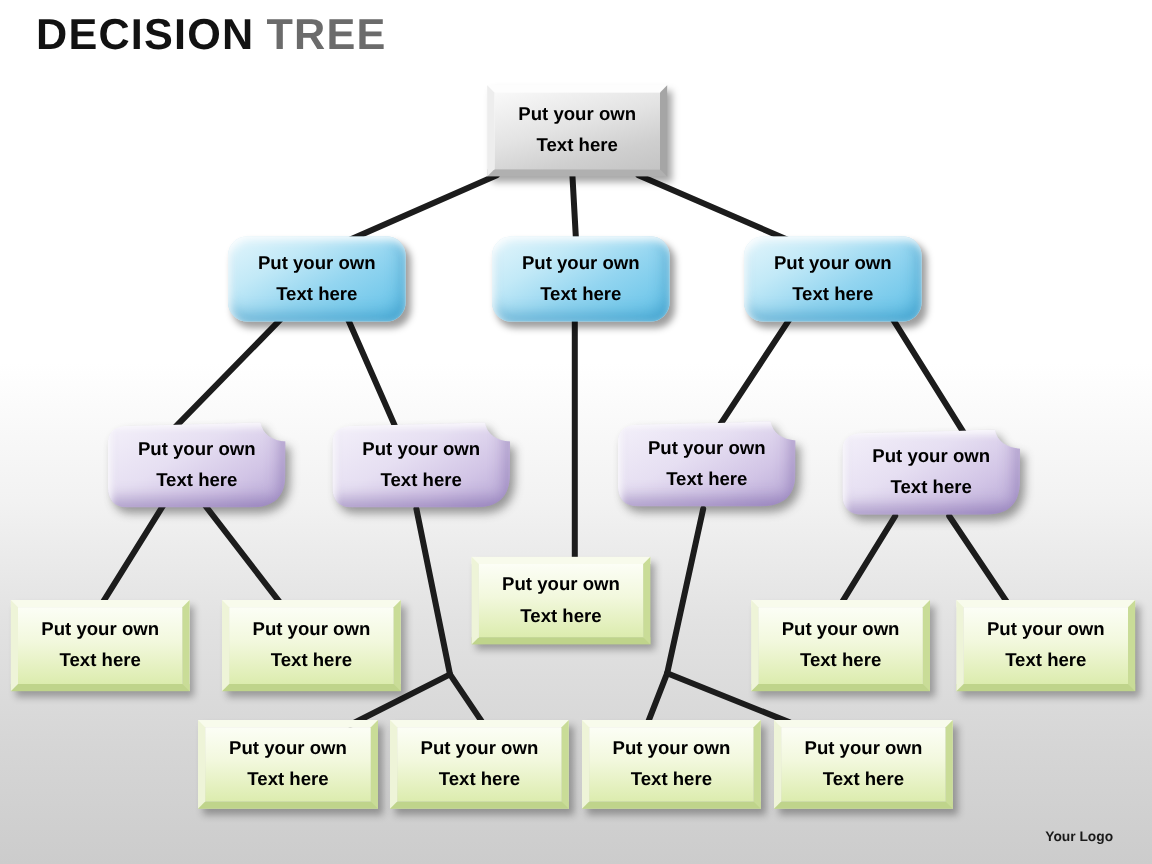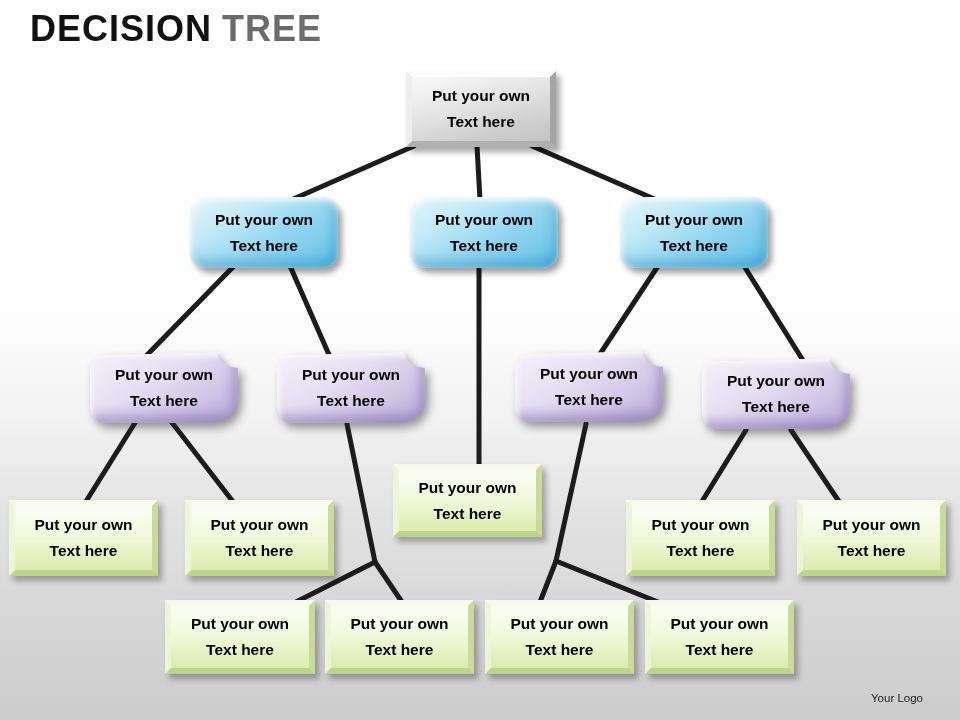--- a/index.html
+++ b/index.html
@@ -50,21 +50,21 @@
   }
   
   .green{
     width:149px;height:76px;
     background:linear-gradient(180deg,#fcfef6 0%,#f2f8dd 45%,#dcecae 100%);
     border-top:6px solid #f8fbec;border-left:6px solid #eef4d8;
     border-right:6px solid #c9dc97;border-bottom:6px solid #bfd48b;
     box-shadow:4px 5px 6px rgba(0,0,0,0.3);
   }
   
-  .logo{position:absolute;left:871px;top:692px;font-size:11.5px;font-weight:normal;color:#1a1a1a;}
+  .logo{position:absolute;left:871px;top:692px;font-size:11.5px;font-weight:bold;color:#1a1a1a;}
 </style>
 </head>
 <body>
 
 <div class="slide">
 
   <div class="title">
     <span class="w1">DECISION</span><span class="w2">TREE</span>
   </div>
 

